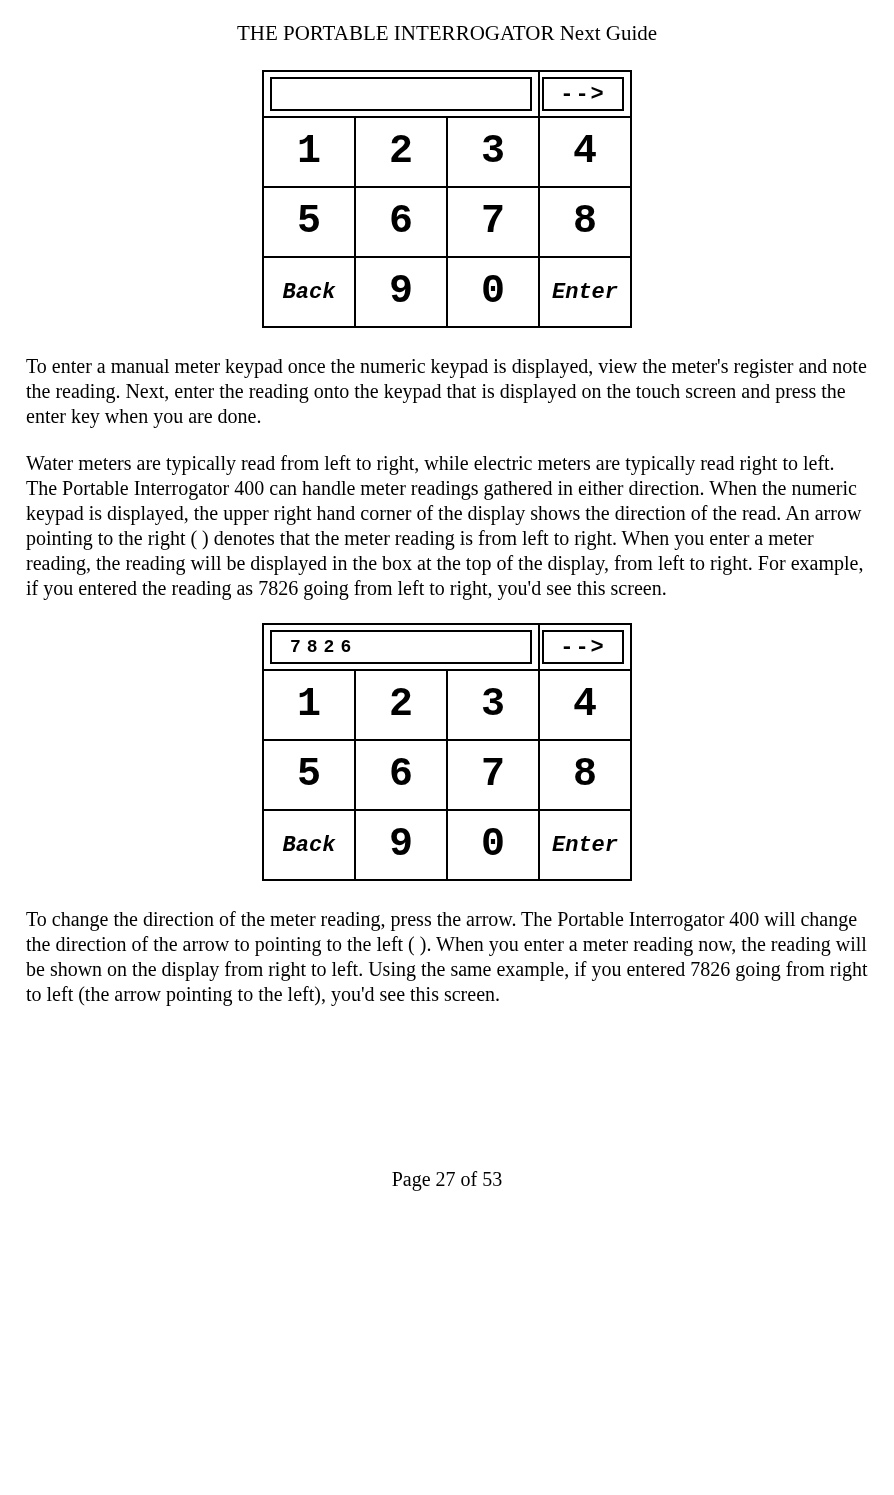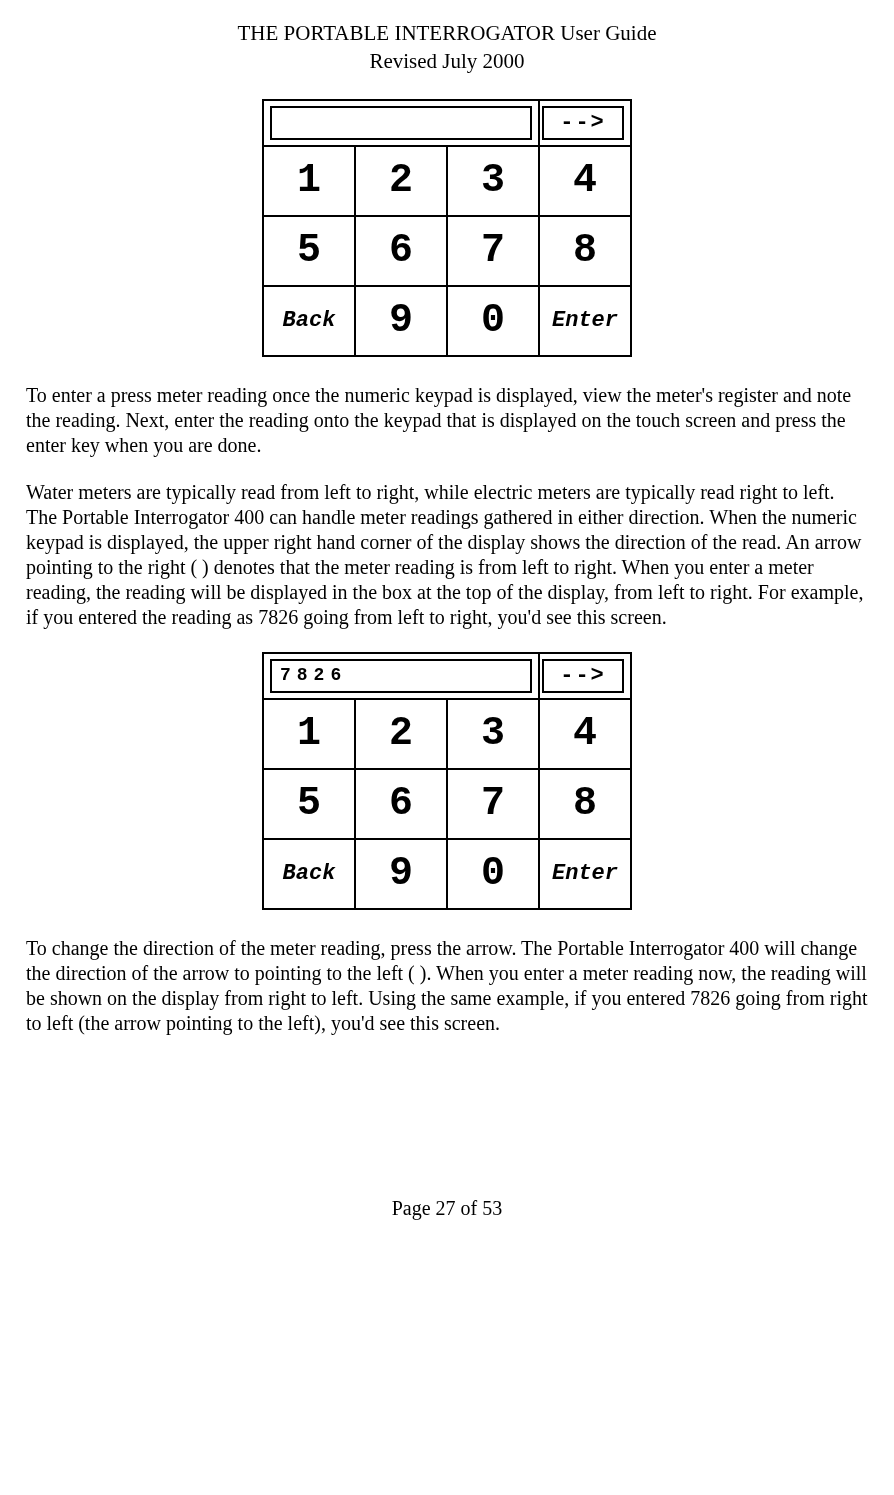--- a/index.html
+++ b/index.html
@@ -47,21 +47,21 @@
   .display-cell {
     width: 272px;
     height: 44px;
   }
   .display-inner {
     margin: 0 6px;
     border: 2px solid #000;
     height: 30px;
     display: flex;
     align-items: center;
-    padding: 0 8px;
+    padding: 0 18px;
     font-family: "Courier New", Courier, monospace;
     font-size: 18px;
     letter-spacing: 6px;
     font-weight: bold;
   }
   .arrow-cell {
     width: 90px;
     height: 44px;
   }
   .arrow-inner {
@@ -83,22 +83,21 @@
   .footer {
     text-align: center;
     margin-top: 160px;
     font-size: 20px;
   }
 </style>
 </head>
 <body>
 
 <div class="header">
-  <div class="header-title">THE PORTABLE INTERROGATOR User Guide</div>
-  <div class="header-subtitle">Revised July 2000</div>
+  <div class="header-title">THE PORTABLE INTERROGATOR Next Guide</div>
 </div>
 
 <div class="keypad-wrap">
   <table class="keypad">
     <tbody>
         <tr>
       <td colspan="3" class="display-cell">
         <div class="display-inner"></div>
       </td>
       <td class="arrow-cell">
@@ -144,21 +143,21 @@
             <div class="key">0</div>
           </td>
       <td>
             <div class="key small">Enter</div>
           </td>
     </tr>
   </tbody>
     </table>
 </div>
 
-<p class="para">To enter a press meter reading once the numeric keypad is displayed, view the meter's register and note the reading.  Next, enter the reading onto the keypad that is displayed on the touch screen and press the enter key when you are done.</p>
+<p class="para">To enter a manual meter keypad once the numeric keypad is displayed, view the meter's register and note the reading.  Next, enter the reading onto the keypad that is displayed on the touch screen and press the enter key when you are done.</p>
 <p class="para">Water meters are typically read from left to right, while electric meters are typically read right to left.  The Portable Interrogator 400 can handle meter readings gathered in either direction.  When the numeric keypad is displayed, the upper right hand corner of the display shows the direction of the read.  An arrow pointing to the right (  ) denotes that the meter reading is from left to right.  When you enter a meter reading, the reading will be displayed in the box at the top of the display, from left to right.  For example, if you entered the reading as 7826 going from left to right, you'd see this screen.</p>
 
 <div class="keypad-wrap">
   <table class="keypad">
     <tbody>
         <tr>
       <td colspan="3" class="display-cell">
         <div class="display-inner">7826</div>
       </td>
       <td class="arrow-cell">

